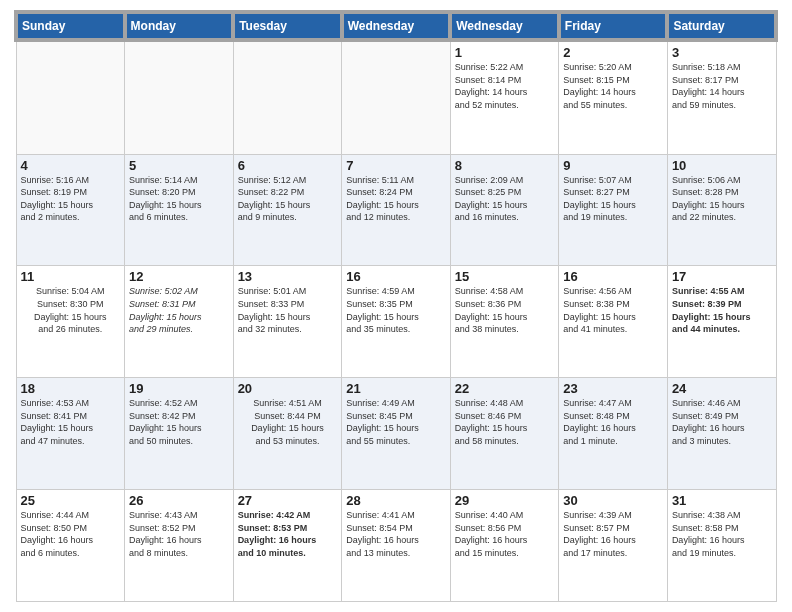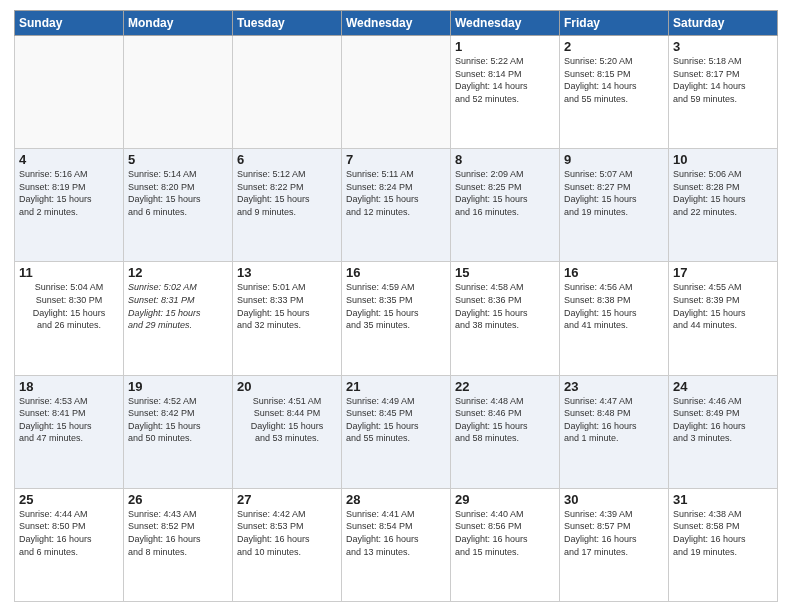--- a/index.html
+++ b/index.html
@@ -51,21 +51,21 @@
       width: 100%;
       table-layout: fixed;
     }
     .calendar th {
       background: #2563a8;
       color: #fff;
       font-size: 12px;
       font-weight: bold;
       padding: 5px 4px;
       text-align: left;
-      border: 1px solid #a3a3a3;
+      border: 4px solid #a3a3a3;
     }
     .calendar td {
       vertical-align: top;
       border: 1px solid #ccc;
       padding: 3px 4px;
       font-size: 9.5px;
       color: #333;
       background: #fff;
     }
     .calendar tr:nth-child(even) td {
@@ -227,21 +227,21 @@
           </td>
           <td>
             <span class="day-num">16</span>
             <div class="day-info" style="white-space: pre-line;">Sunrise: 4:56 AM
 Sunset: 8:38 PM
 Daylight: 15 hours
 and 41 minutes.</div>
           </td>
           <td>
             <span class="day-num">17</span>
-            <div class="day-info" style="white-space: pre-line;">Sunrise: 4:55 AM
+            <div class="day-info" style="white-space: pre-line; font-weight: bold;">Sunrise: 4:55 AM
 Sunset: 8:39 PM
 Daylight: 15 hours
 and 44 minutes.</div>
           </td>
         </tr>
         <tr class="row-even">
           <td>
             <span class="day-num">18</span>
             <div class="day-info" style="white-space: pre-line;">Sunrise: 4:53 AM
 Sunset: 8:41 PM
@@ -301,21 +301,21 @@
           </td>
           <td>
             <span class="day-num">26</span>
             <div class="day-info" style="white-space: pre-line;">Sunrise: 4:43 AM
 Sunset: 8:52 PM
 Daylight: 16 hours
 and 8 minutes.</div>
           </td>
           <td>
             <span class="day-num">27</span>
-            <div class="day-info" style="white-space: pre-line;">Sunrise: 4:42 AM
+            <div class="day-info" style="white-space: pre-line; font-weight: bold;">Sunrise: 4:42 AM
 Sunset: 8:53 PM
 Daylight: 16 hours
 and 10 minutes.</div>
           </td>
           <td>
             <span class="day-num">28</span>
             <div class="day-info" style="white-space: pre-line;">Sunrise: 4:41 AM
 Sunset: 8:54 PM
 Daylight: 16 hours
 and 13 minutes.</div>

